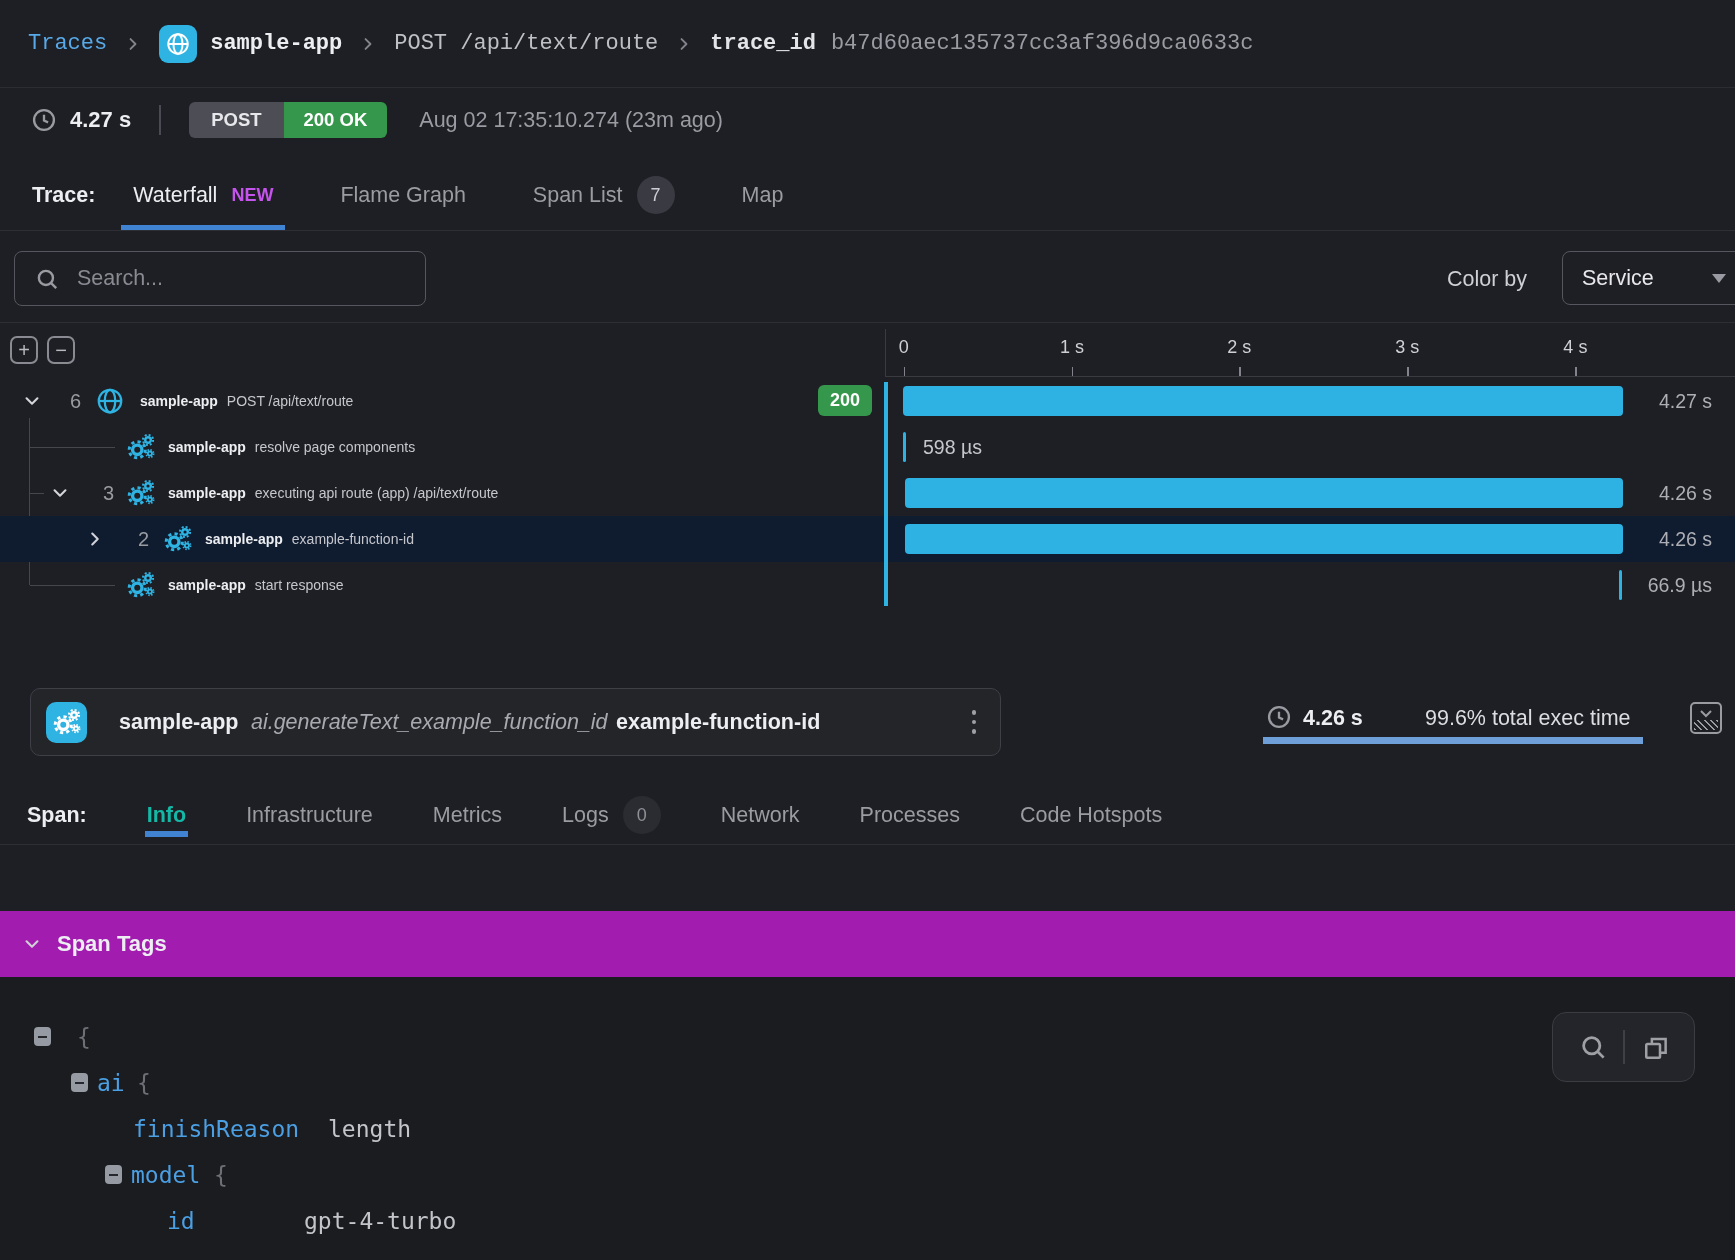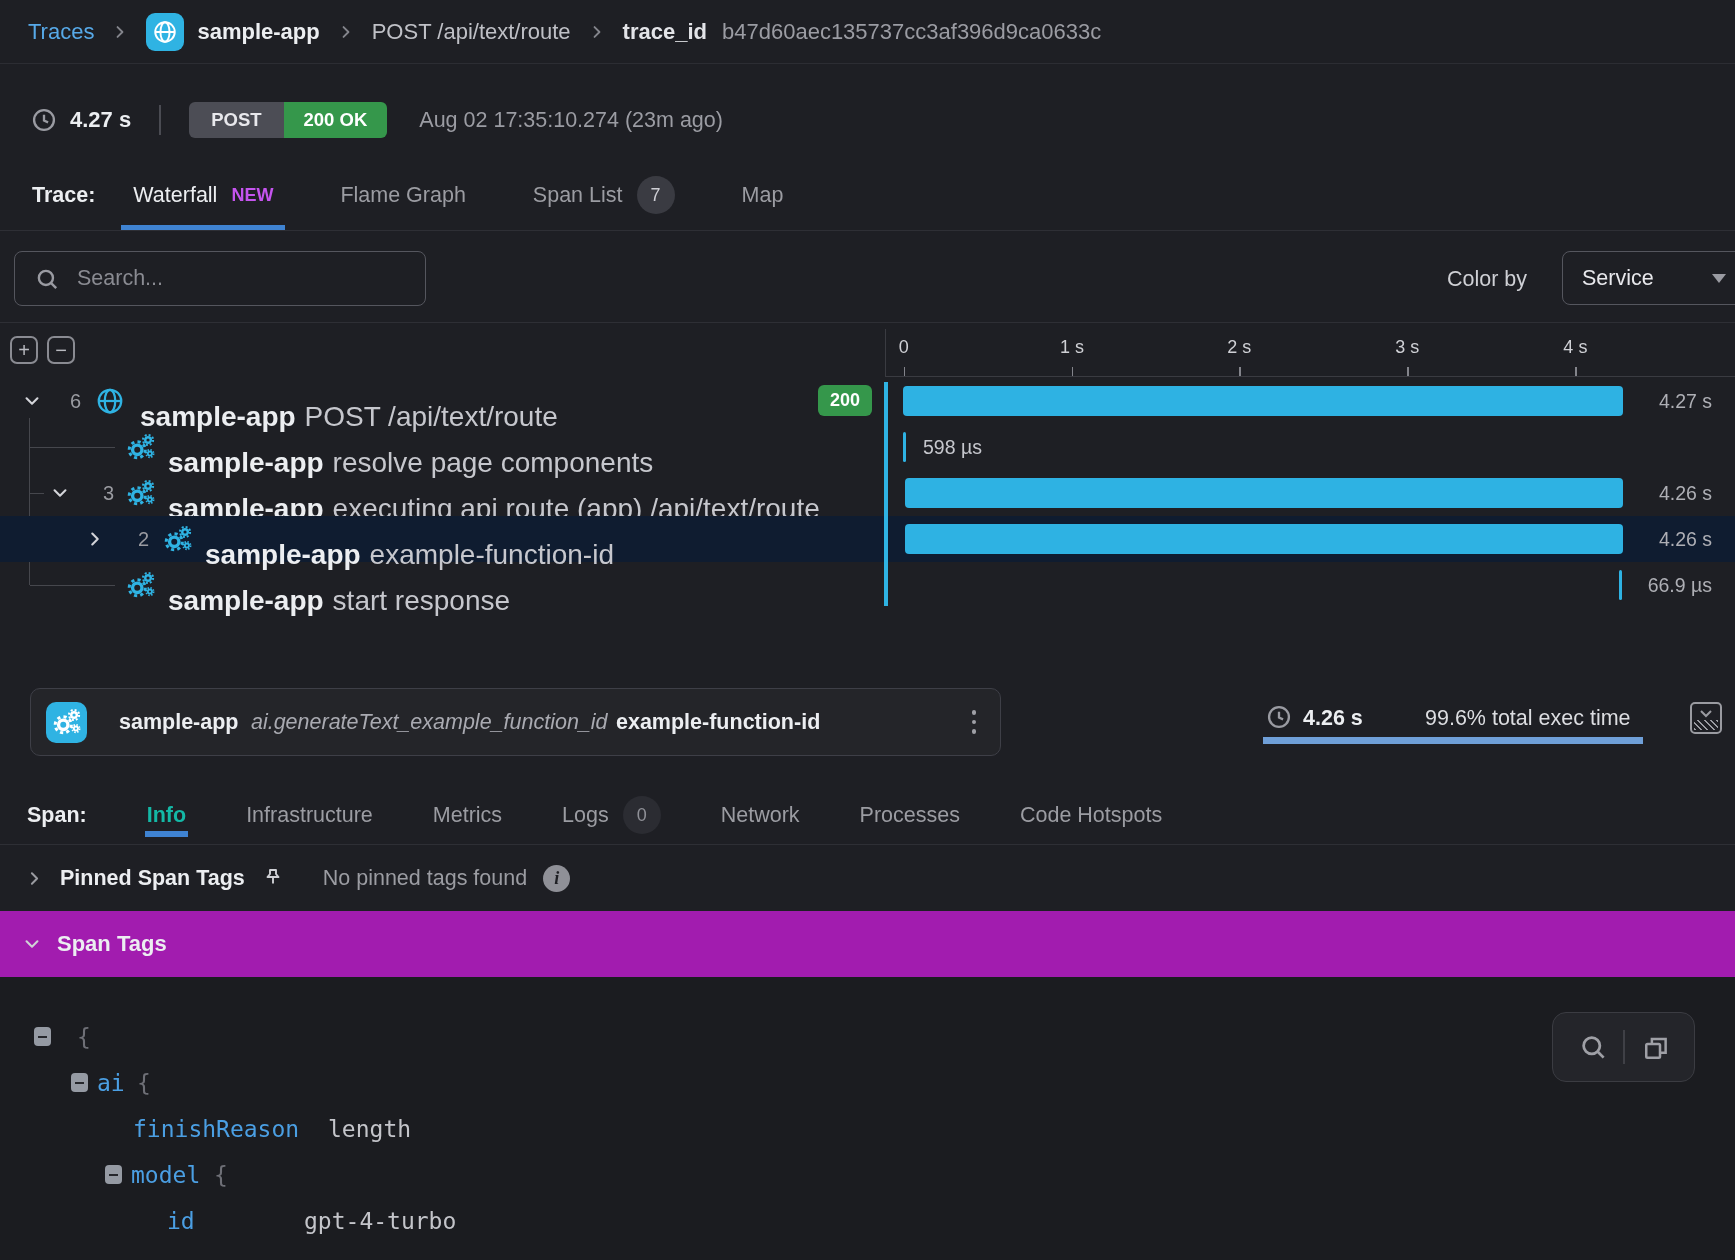--- a/index.html
+++ b/index.html
@@ -1,22 +1,22 @@
 <!DOCTYPE html>
 <html><head>
 <meta charset="utf-8">
 <style>
   * { margin:0; padding:0; box-sizing:border-box; }
   html,body { background:#1e1f24; }
   .app{ position:relative; width:1735px; height:1260px; background:#1e1f24;
         font-family:"Liberation Sans","DejaVu Sans",sans-serif; color:#e8e8ec; overflow:hidden; }
 
   
-  .breadcrumb{ position:absolute; top:0; left:0; right:0; height:64px; display:flex; align-items:center;
-               padding-left:28px; gap:17px; border-bottom:1px solid #2c2d33; font-size:22px; }
+  .breadcrumb{ position:absolute; top:0; left:0; right:0; height:88px; display:flex; align-items:center;
+               padding-left:28px; gap:17px; border-bottom:1px solid #2c2d33; font-size:22px;font-family:Liberation Mono, monospace; }
   .crumb-link{ color:#57a9e8; text-decoration:none; cursor:pointer; }
   .crumb-sep{ color:#84858c; display:flex; align-items:center; }
   .crumb-svc{ display:flex; align-items:center; gap:13px; }
   .globe-badge{ width:38px; height:38px; border-radius:9px; background:#2fb3e3; color:#fff;
                 display:flex; align-items:center; justify-content:center; }
   .crumb-bold{ font-weight:700; color:#eceef1; }
   .crumb-dim{ color:#bfc0c6; }
   .crumb-id-label{ color:#e3e4e8; font-weight:600; }
   .crumb-id-val{ color:#9b9ca3; margin-left:-2px; }
 
@@ -64,21 +64,21 @@
   .wf-axis{ position:absolute; left:885px; right:0; top:6px; height:48px;
             border-left:1px solid #3a3b41; border-bottom:1px solid #3a3b41; }
   .wf-tick-label{ position:absolute; top:8px; transform:translateX(-50%); color:#cfd0d5; font-size:18px; }
   .wf-tick{ position:absolute; bottom:0; width:1.5px; height:9px; background:#83848b; }
   .wf-rows{ position:absolute; top:55px; left:0; right:0; }
   .wf-row{ position:relative; height:46px; }
   .wf-row.selected{ background:#0f1c30; }
   .tree-chev{ position:absolute; top:13px; color:#d2d3d8; cursor:pointer; }
   .tree-num{ position:absolute; top:0; line-height:46px; color:#9a9ba1; font-size:20px; }
   .tree-ic{ position:absolute; top:8px; color:#2fb3e3; }
-  .tree-text{ position:absolute; top:16px; line-height:46px; font-size:28px; white-space:nowrap; }
+  .tree-text{ position:absolute; top:0; line-height:46px; font-size:14px; white-space:nowrap; }
   .tree-text .svc{ font-weight:700; color:#eceef1; }
   .tree-text .op{ color:#c6c7cd; margin-left:9px; }
   .row-status{ position:absolute; left:818px; top:7px; width:54px; height:31px; background:#35974b; color:#fff;
                border-radius:6px; font-weight:700; font-size:18px; text-align:center; line-height:31px; }
   .lane{ position:absolute; left:885px; right:0; top:0; height:46px; }
   .bar{ position:absolute; top:8px; height:30px; background:#2eb2e3; border-radius:4px; }
   .lane-label{ position:absolute; left:38px; top:0; line-height:46px; color:#c6c7cd; font-size:19.5px; }
   .row-dur{ position:absolute; right:23px; top:0; line-height:46px; color:#aeafb5; font-size:19.5px; }
   .exec-line{ position:absolute; left:884px; top:59px; width:4px; height:224px; background:#2fb3e3; }
   .conn{ position:absolute; background:#46474d; }
@@ -461,35 +461,20 @@
         <span>Network</span>
       </span>
     <span class="stab">
         <span>Processes</span>
       </span>
     <span class="stab">
         <span>Code Hotspots</span>
       </span>
   </nav>
 
-  <div class="pinned-row">
-    <span style="color:#9a9ba1;display:flex">
-        <svg class="ic" width="19" height="19">
-          <use href="#i-chev"></use>
-        </svg>
-      </span>
-    <span class="pinned-title">Pinned Span Tags</span>
-    <span class="pin-ic">
-        <svg class="ic" width="24" height="24">
-          <use href="#i-pin"></use>
-        </svg>
-      </span>
-    <span class="pinned-empty">No pinned tags found</span>
-    <span class="info-ic">i</span>
-  </div>
 
   <div class="tags-band">
     <span class="band-chev">
         <svg class="ic" width="20" height="20" style="transform:rotate(90deg)">
           <use href="#i-chev"></use>
         </svg>
       </span>
     <span class="tags-title">Span Tags</span>
   </div>
 

